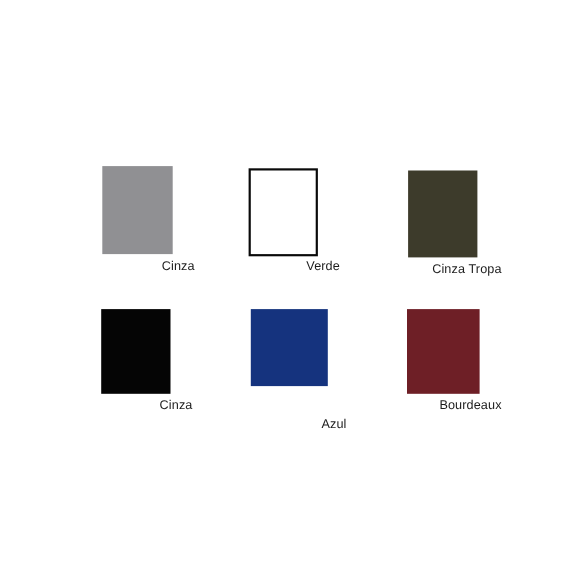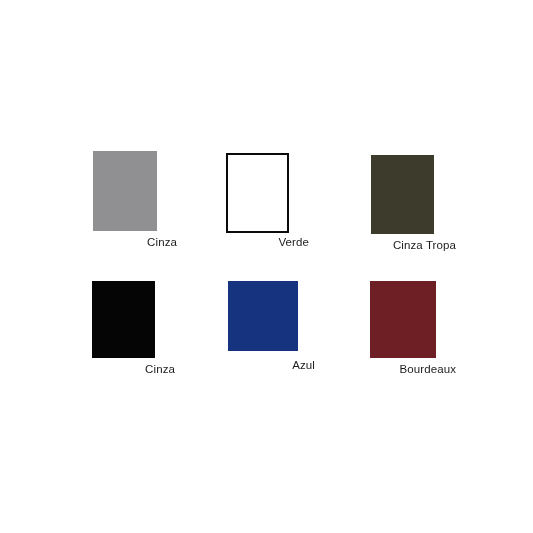--- a/index.html
+++ b/index.html
@@ -113,21 +113,21 @@
     <div class="swatch-label" style="color: rgb(28, 28, 28);">Cinza Tropa</div>
   </div>
 
   <div class="swatch-cell" id="cell-preto">
     <div class="swatch-chip" title="Preto" style="background-color: rgb(5, 5, 5);"></div>
     <div class="swatch-label" style="color: rgb(28, 28, 28);">Cinza</div>
   </div>
 
   <div class="swatch-cell" id="cell-azul">
     <div class="swatch-chip" title="Azul" style="background-color: rgb(21, 51, 126);"></div>
-    <div class="swatch-label" style="color: rgb(28, 28, 28);">Azul</div>
+    <div class="swatch-label" style="color: rgb(28, 28, 28); margin-top: 21px;">Azul</div>
   </div>
 
   <div class="swatch-cell" id="cell-bourdeaux">
     <div class="swatch-chip" title="Bourdeaux" style="background-color: rgb(110, 31, 38);"></div>
     <div class="swatch-label" style="color: rgb(28, 28, 28);">Bourdeaux</div>
   </div>
 
 </div>
 
 </body></html>

